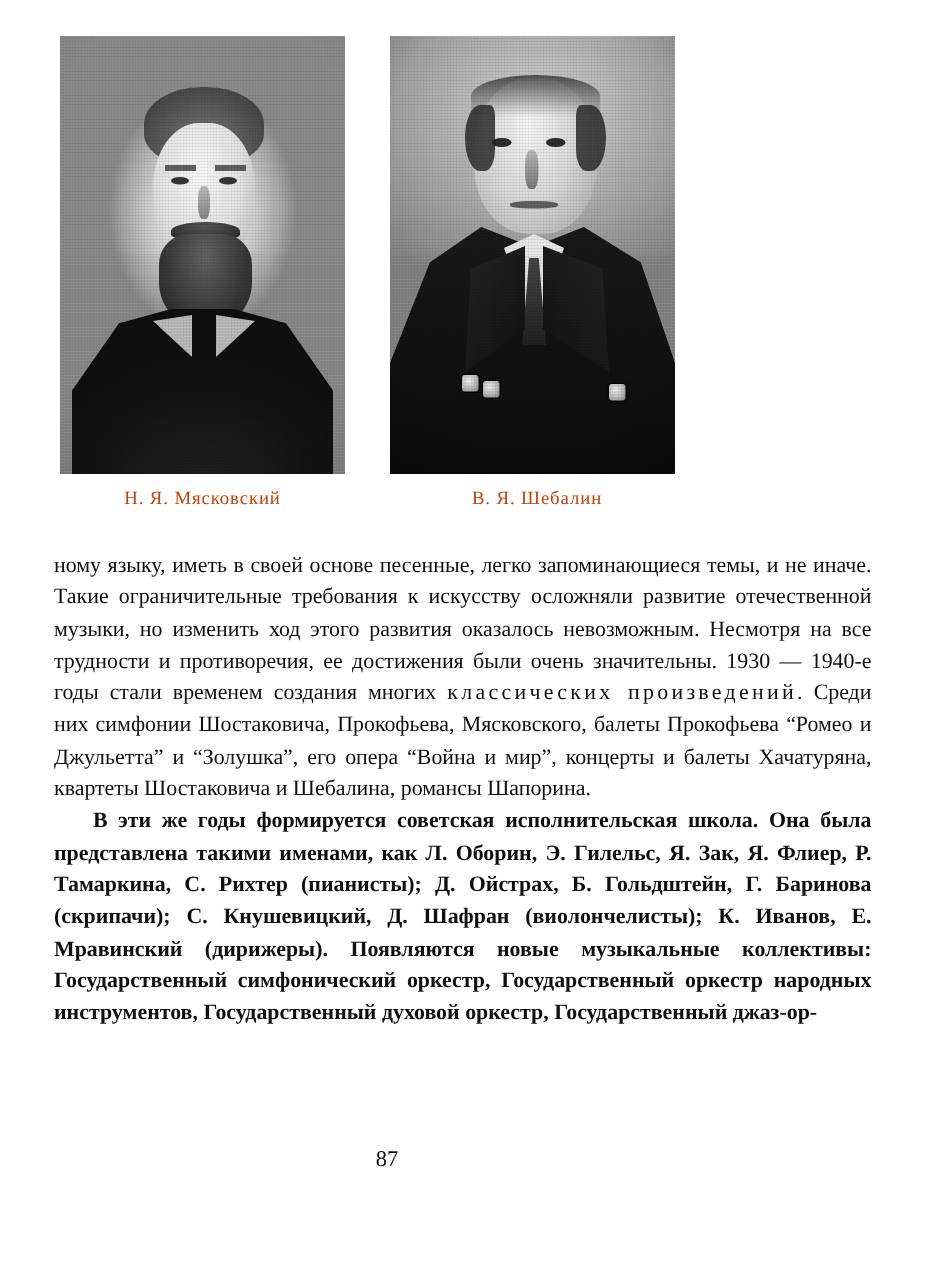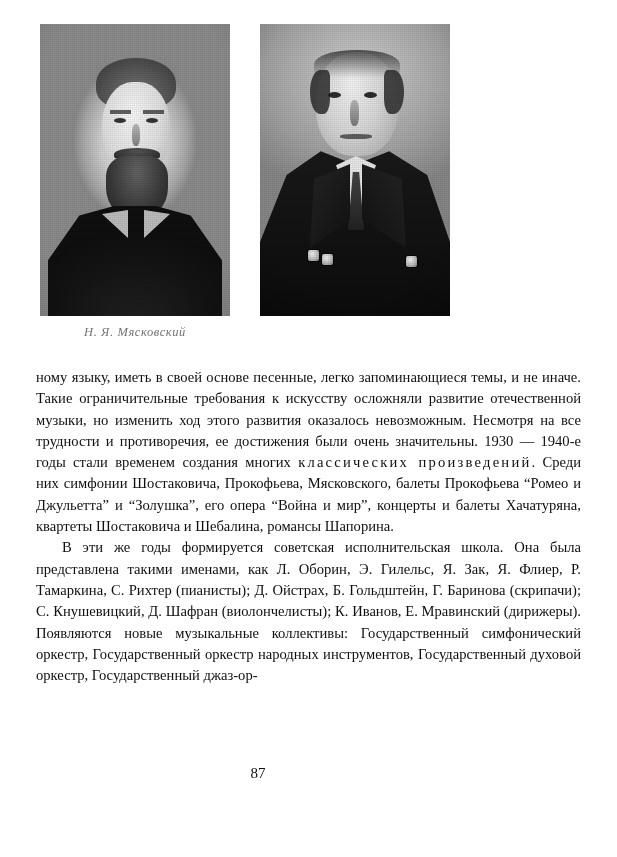--- a/index.html
+++ b/index.html
@@ -41,23 +41,22 @@
     position: relative;
     overflow: hidden;
     background: #8d8d8d;
     filter: grayscale(100%) contrast(108%);
   }
   .caption {
     text-align: center;
     font-size: 12.5px;
     letter-spacing: 0.6px;
     margin-top: 9px;
-    color: #737373;
+    color: #c2410c;
     white-space: nowrap;
-    font-style: italic;
   }
   .figure.right .caption { padding-left: 6px; }
 
   
   .p1 {
     background:
       radial-gradient(ellipse 120px 150px at 50% 120%, rgba(30,30,30,0.92) 0%, rgba(30,30,30,0.9) 42%, rgba(0,0,0,0) 62%),
       radial-gradient(ellipse 62px 80px at 50% 40%, #e9e6e0 0%, #cfcac2 55%, #a9a49c 85%, #8f8a82 100%),
       linear-gradient(160deg, #cfccc6 0%, #bdb9b2 40%, #a6a29b 100%);
   }
@@ -260,20 +259,21 @@
     color: #0f0f0f;
     text-align: justify;
   }
   .body-text p {
     margin: 0;
     text-align: justify;
     text-justify: inter-word;
   }
   .body-text p.indent {
     text-indent: 26px;
+    font-weight: bold;
   }
   .spaced {
     letter-spacing: 2.2px;
   }
   .folio {
     position: absolute;
     left: 0;
     top: 765px;
     width: 516px;
     text-align: center;
@@ -322,20 +322,21 @@
         <div class="shirt"></div>
         <div class="tie"></div>
         <div class="lapelL"></div>
         <div class="lapelR"></div>
         <div class="medal1"></div>
         <div class="medal2"></div>
         <div class="medal3"></div>
         <div class="grain"></div>
         <div class="vign"></div>
       </div>
+      <div class="caption">В. Я. Шебалин</div>
     </div>
 
   </div>
 
   <div class="body-text">
     <p>
       <span>ному языку, иметь в своей основе песенные, легко запоминающиеся темы, и не иначе. Такие ограничительные требования к искусству осложняли развитие отечественной музыки, но изменить ход этого развития оказалось невозможным. Несмотря на все трудности и противоречия, ее достижения были очень значительны. 1930 — 1940-е годы стали временем создания многих </span><span class="spaced">классических произведений</span><span>. Среди них симфонии Шостаковича, Прокофьева, Мясковского, балеты Прокофьева “Ромео и Джульетта” и “Золушка”, его опера “Война и мир”, концерты и балеты Хачатуряна, квартеты Шостаковича и Шебалина, романсы Шапорина.</span>
     </p>
     <p class="indent">
       <span>В эти же годы формируется советская исполнительская школа. Она была представлена такими именами, как Л. Оборин, Э. Гилельс, Я. Зак, Я. Флиер, Р. Тамаркина, С. Рихтер (пианисты); Д. Ойстрах, Б. Гольдштейн, Г. Баринова (скрипачи); С. Кнушевицкий, Д. Шафран (виолончелисты); К. Иванов, Е. Мравинский (дирижеры). Появляются новые музыкальные коллективы: Государственный симфонический оркестр, Государственный оркестр народных инструментов, Государственный духовой оркестр, Государственный джаз-ор-</span>

